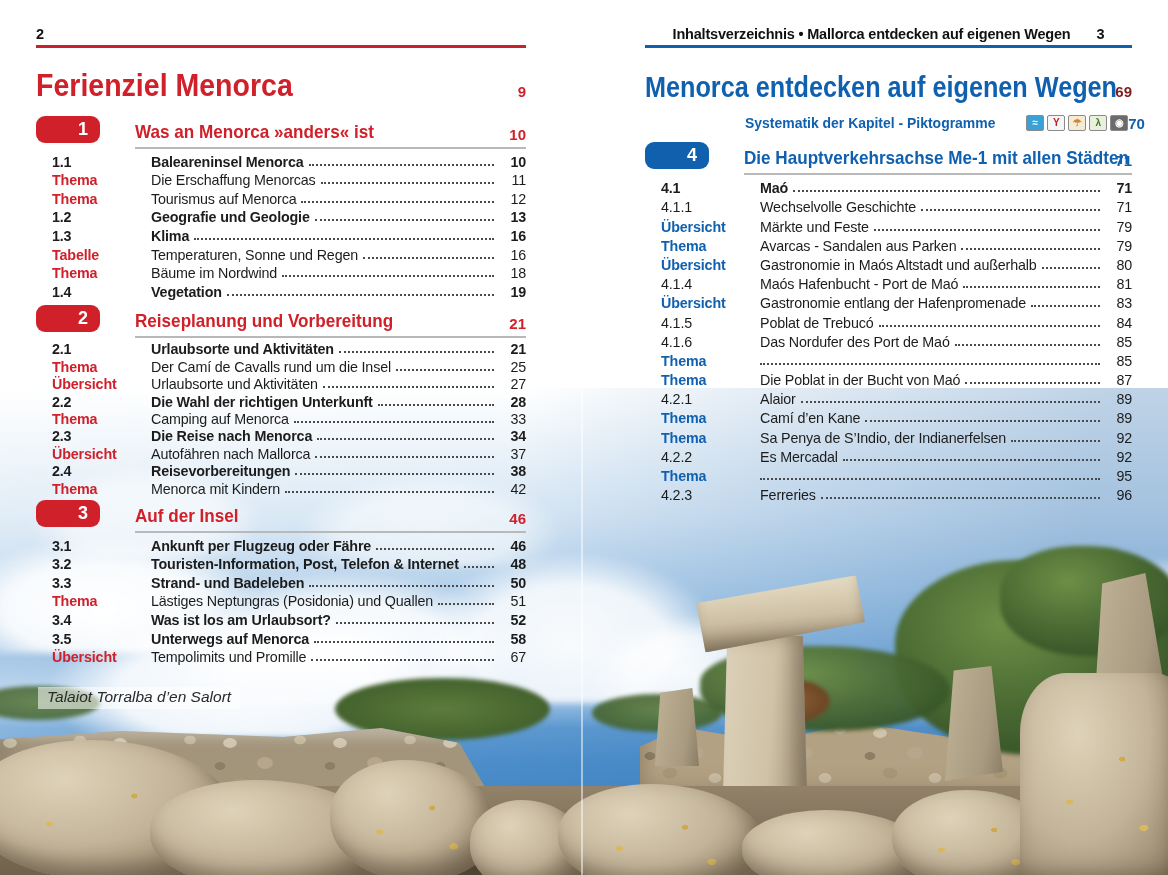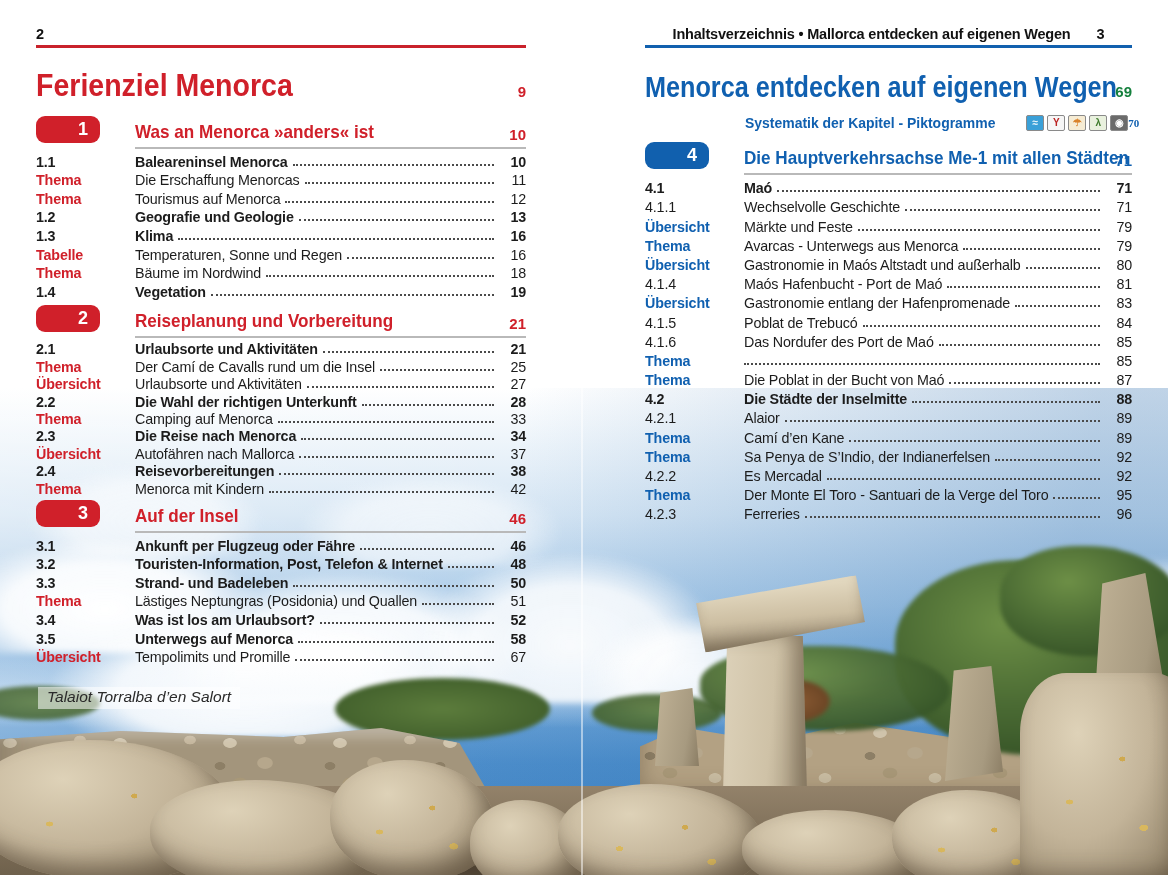--- a/index.html
+++ b/index.html
@@ -21,27 +21,27 @@
   .page-left .pg-rule{background:#c9222b;}
   .page-right .pg-rule{background:#1160ae;}
 
   .main-title{position:absolute;top:66px;left:0;right:0;height:40px;}
   .main-title .t{position:absolute;left:0;bottom:2px;font-weight:bold;white-space:nowrap;
     transform-origin:0 100%;}
   .page-left .main-title .t{font-size:31px;color:#d0202a;transform:scaleX(.92);}
   .page-right .main-title .t{font-size:29px;color:#1060b0;transform:scaleX(.87);}
   .main-title .p{position:absolute;right:0;bottom:6px;font-size:15px;font-weight:bold;}
   .page-left .main-title .p{color:#d0202a;}
-  .page-right .main-title .p{color:#15803d;}
+  .page-right .main-title .p{color:#7f1d1d;}
 
   
   .systematik{position:absolute;top:112px;left:100px;right:0;height:22px;display:flex;align-items:center;
     font-weight:bold;font-size:15.5px;color:#1060b0;}
   .systematik .lbl{white-space:nowrap;transform:scaleX(.9);transform-origin:0 50%;}
-  .systematik .p{margin-left:auto;font-size:11px;font-family:Liberation Serif, serif;}
+  .systematik .p{margin-left:auto;font-size:15px;}
   .pict{width:16px;height:14px;border:1px solid #8a8a8a;border-radius:2px;margin-left:3px;flex:none;
     display:inline-flex;align-items:center;justify-content:center;font-size:10px;font-weight:bold;line-height:1;}
 
   
   .chapter{position:absolute;left:0;right:0;}
   .ch-l0{top:116px}.ch-l1{top:305px}.ch-l2{top:500px}.ch-r0{top:142px}
   .ch-head{position:relative;height:30px;}
   .badge{position:absolute;left:0;top:0;width:64px;height:27px;border-radius:9px;color:#fff;
     font-weight:bold;font-size:18px;display:flex;align-items:center;justify-content:flex-end;
     padding-right:12px;box-sizing:border-box;}
@@ -53,21 +53,21 @@
   .page-right .ch-title{color:#1060b0;}
   .ch-page{position:absolute;right:0;bottom:3px;font-size:15px;font-weight:bold;}
   .page-left .ch-page{color:#d0202a;}
   .page-right .ch-page{color:#1060b0;}
   .ch-underline{position:absolute;left:99px;right:0;top:31px;height:1.5px;background:#b9b9b9;}
 
   .rows{position:absolute;left:0;right:0;top:35px;}
   .row{display:flex;align-items:flex-end;height:18.6px;font-size:14.3px;letter-spacing:-0.15px;color:#1c1c1c;}
   .ch-l1 .row{height:17.4px;}
   .page-right .row{height:19.2px;}
-  .row .num{width:99px;flex:none;}
+  .row .num{width:99px;flex:none;margin-left:16px;}
   .row .lbl{flex:none;padding-right:5px;white-space:nowrap;}
   .row .dots{flex:1;border-bottom:2px dotted #4a4a4a;margin:0 6px 4px 0;min-width:8px;}
   .row .pg{flex:none;min-width:26px;text-align:right;}
   .row.bold .num,.row.bold .lbl,.row.bold .pg{font-weight:bold;}
   .row.tag .num{font-weight:bold;}
   .page-left .row.tag .num{color:#d0202a;}
   .page-right .row.tag .num{color:#1060b0;}
 
   
   .photo{position:absolute;left:0;right:0;top:388px;height:487px;z-index:1;overflow:hidden;}
@@ -424,21 +424,21 @@
             <span class="pg">71</span>
           </div>
           <div class="row tag">
             <span class="num">Übersicht</span>
             <span class="lbl">Märkte und Feste</span>
             <span class="dots"></span>
             <span class="pg">79</span>
           </div>
           <div class="row tag">
             <span class="num">Thema</span>
-            <span class="lbl">Avarcas - Unterwegs aus Menorca</span>
+            <span class="lbl">Avarcas - Sandalen aus Parken</span>
             <span class="dots"></span>
             <span class="pg">79</span>
           </div>
           <div class="row tag">
             <span class="num">Übersicht</span>
             <span class="lbl">Gastronomie in Maós Altstadt und außerhalb</span>
             <span class="dots"></span>
             <span class="pg">80</span>
           </div>
           <div class="row plain">
@@ -469,26 +469,20 @@
             <span class="num">Thema</span>
             <span class="dots"></span>
             <span class="pg">85</span>
           </div>
           <div class="row tag">
             <span class="num">Thema</span>
             <span class="lbl">Die Poblat in der Bucht von Maó</span>
             <span class="dots"></span>
             <span class="pg">87</span>
           </div>
-          <div class="row bold">
-            <span class="num">4.2</span>
-            <span class="lbl">Die Städte der Inselmitte</span>
-            <span class="dots"></span>
-            <span class="pg">88</span>
-          </div>
           <div class="row plain">
             <span class="num">4.2.1</span>
             <span class="lbl">Alaior</span>
             <span class="dots"></span>
             <span class="pg">89</span>
           </div>
           <div class="row tag">
             <span class="num">Thema</span>
             <span class="lbl">Camí d’en Kane</span>
             <span class="dots"></span>
@@ -501,21 +495,20 @@
             <span class="pg">92</span>
           </div>
           <div class="row plain">
             <span class="num">4.2.2</span>
             <span class="lbl">Es Mercadal</span>
             <span class="dots"></span>
             <span class="pg">92</span>
           </div>
           <div class="row tag">
             <span class="num">Thema</span>
-            <span class="lbl">Der Monte El Toro - Santuari de la Verge del Toro</span>
             <span class="dots"></span>
             <span class="pg">95</span>
           </div>
           <div class="row plain">
             <span class="num">4.2.3</span>
             <span class="lbl">Ferreries</span>
             <span class="dots"></span>
             <span class="pg">96</span>
           </div>
         </div>

